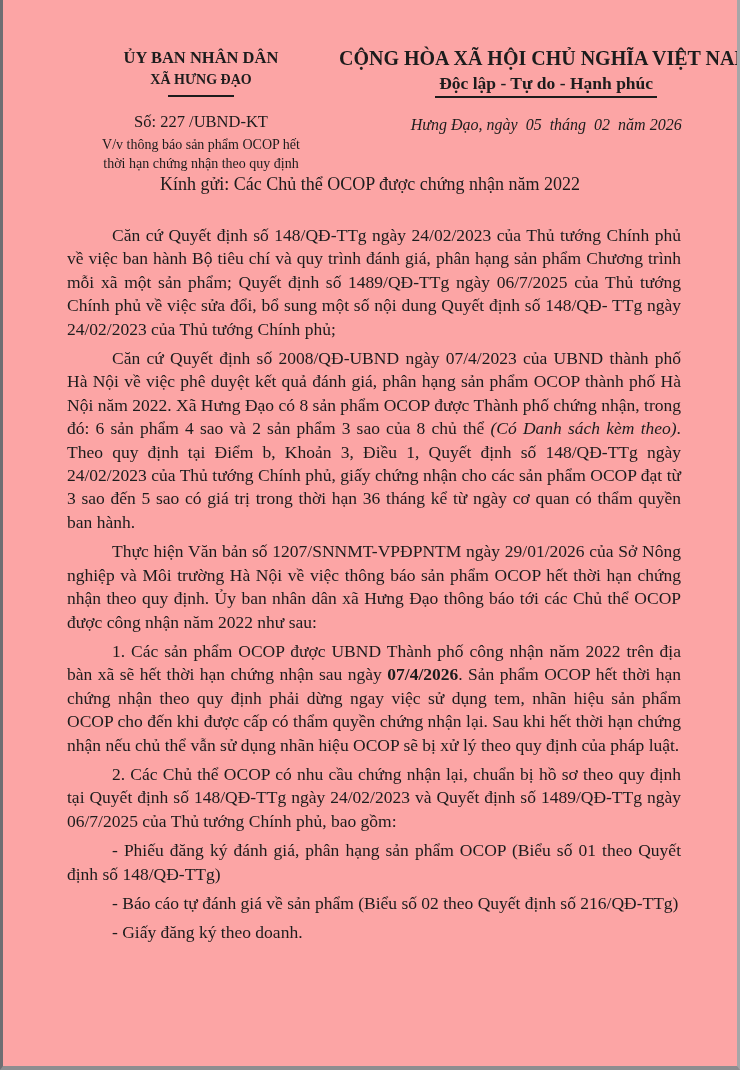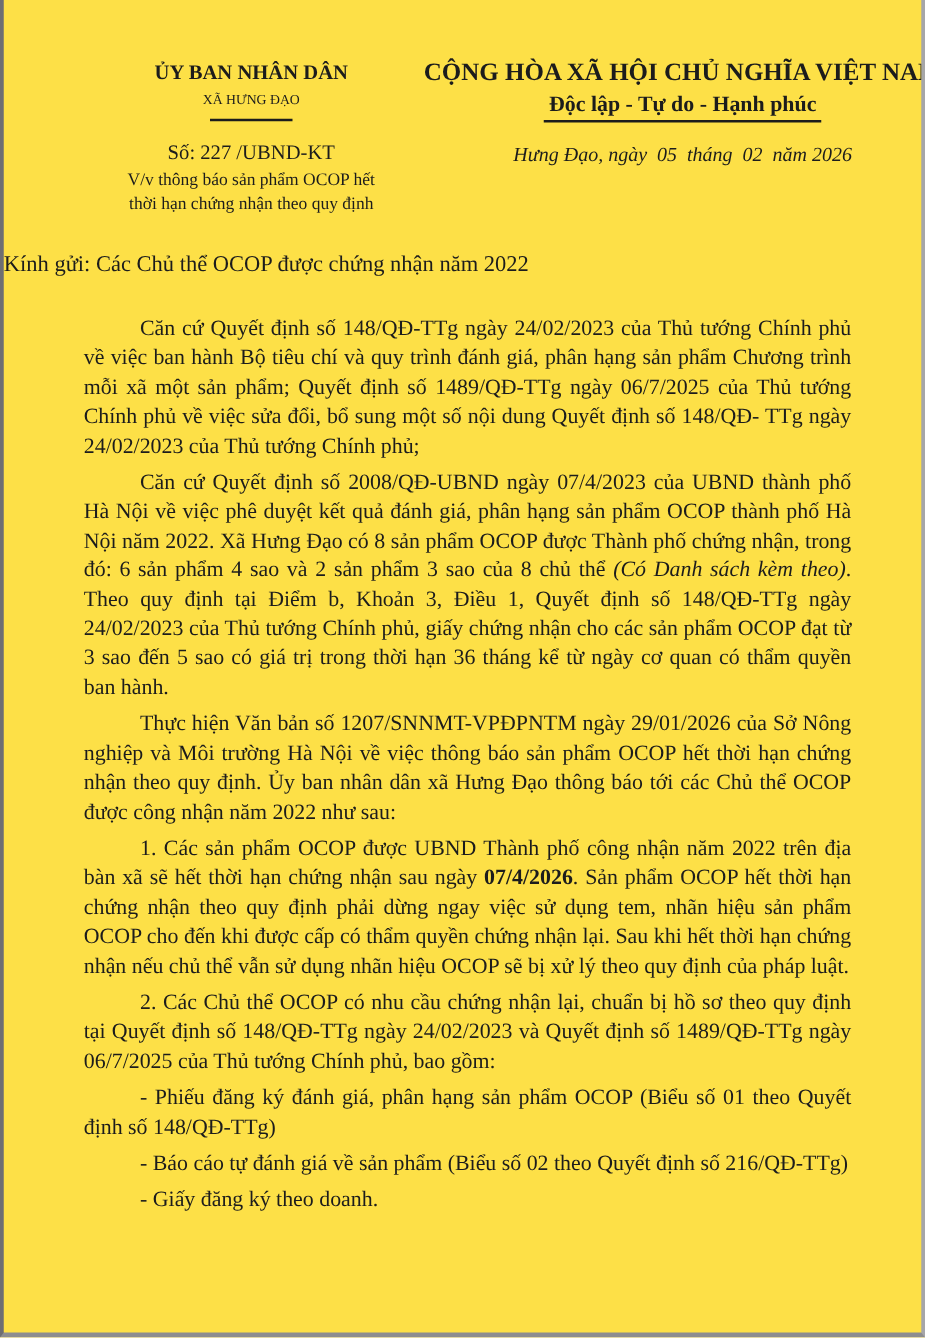--- a/index.html
+++ b/index.html
@@ -1,37 +1,37 @@
 <!DOCTYPE html>
 <html lang="vi"><head>
 <meta charset="utf-8">
 <style>
   html, body { margin: 0; padding: 0; background: #ffffff; }
   .page {
     position: relative;
     width: 740px;
     height: 1070px;
     box-sizing: border-box;
-    background: #fde047;
+    background: #fca5a5;
     border-left: 3px solid #6e6e72;
     border-right: 3px solid #a6a6a8;
     border-bottom: 4px solid #8d8d90;
     font-family: "Liberation Serif", "DejaVu Serif", serif;
     color: #1c1c1c;
     overflow: hidden;
   }
   .content { padding-top: 47px; }
 
   
   .header { display: flex; padding: 0 44px 0 60px; }
   .header-left { width: 276px; text-align: center; flex: 0 0 auto; }
   .header-right { flex: 1 1 auto; text-align: center; }
 
   .org-parent { font-weight: bold; font-size: 16.5px; line-height: 22px; }
-  .org-name   { font-weight: normal; font-size: 11px; line-height: 22px; }
+  .org-name   { font-weight: bold; font-size: 14px; line-height: 22px; }
   .org-underline {
     width: 66px; height: 0;
     border-top: 2px solid #1c1c1c;
     margin: 4px auto 0 auto;
   }
   .doc-number { font-size: 16.5px; line-height: 21px; margin-top: 14px; }
   .subject    { font-size: 14px; line-height: 19px; margin-top: 3px; }
 
   .national-title { font-weight: bold; font-size: 20px; line-height: 23px; white-space: nowrap; }
   .motto-wrap { margin-top: 2px; }
@@ -46,24 +46,23 @@
   .place-date {
     font-style: italic;
     font-size: 16px;
     line-height: 21px;
     margin-top: 16px;
     white-space: pre-wrap;
   }
 
   
   .salutation {
-    text-align: left;
+    text-align: center;
     font-size: 18px;
     line-height: 23px;
-    margin-top: 27px;
   }
 
   
   .body-text { margin-top: 28px; padding: 0 56px 0 64px; }
   .body-text p {
     margin: 0 0 6px 0;
     font-size: 17.5px;
     line-height: 23.4px;
     text-align: justify;
     text-indent: 45px;

